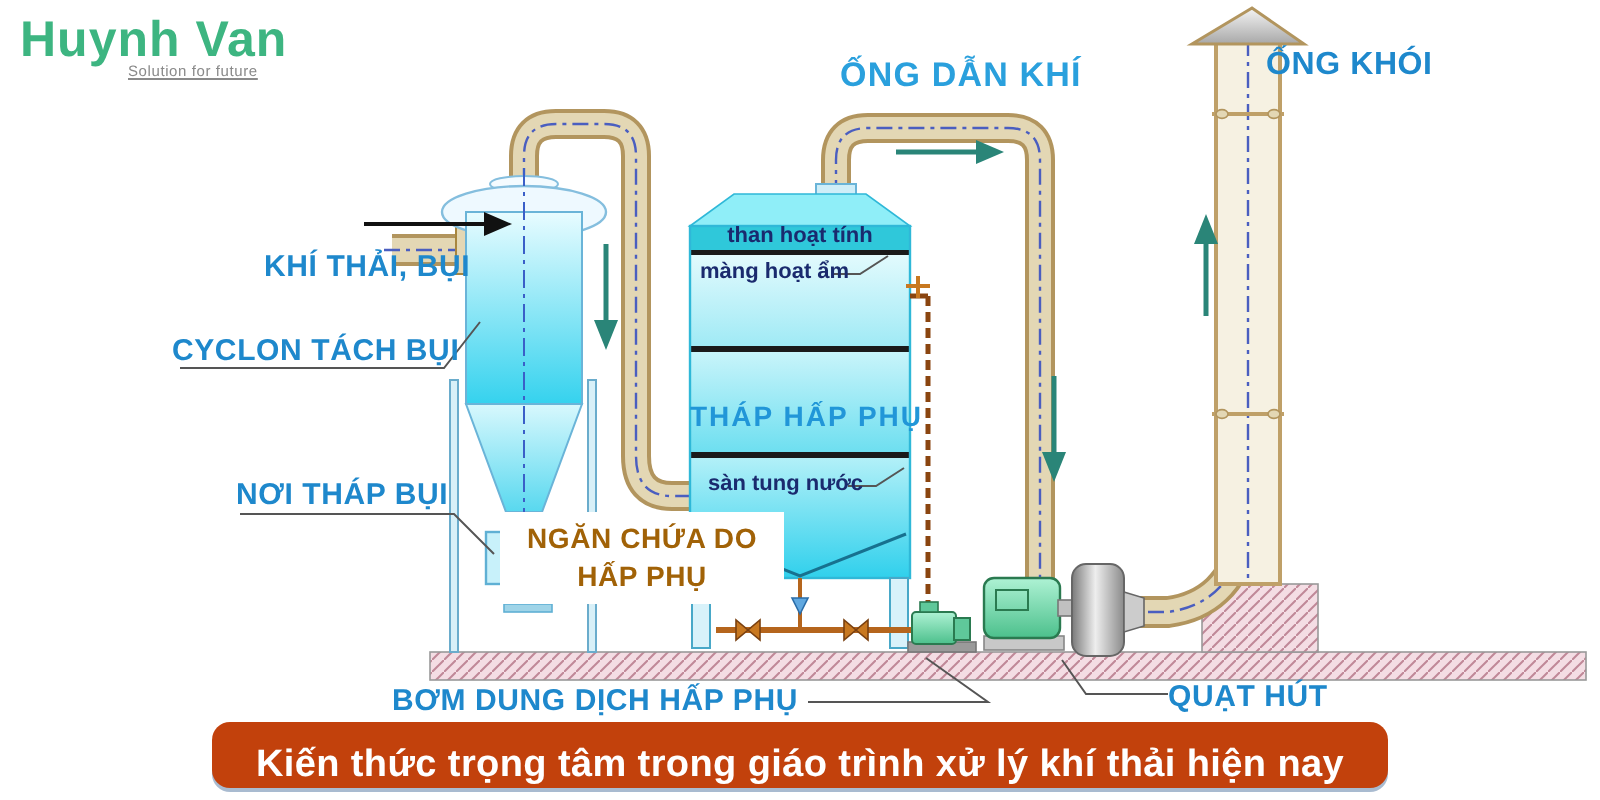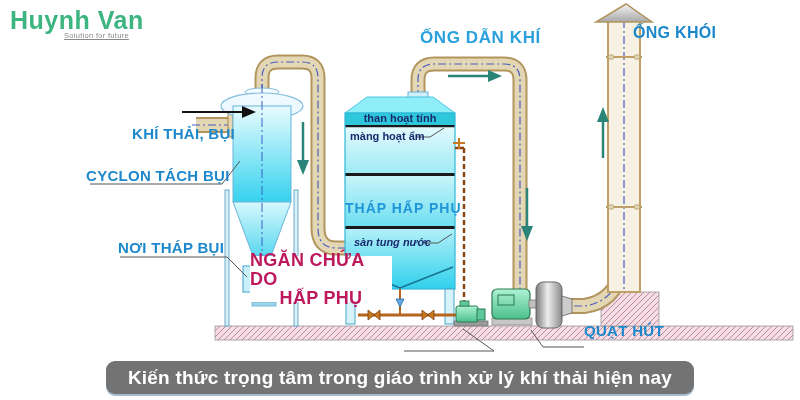--- a/index.html
+++ b/index.html
@@ -7,24 +7,24 @@
   .stage{position:relative;width:800px;height:400px;overflow:hidden;background:#fff;}
   .stage svg{position:absolute;left:0;top:0;}
   .lbl{position:absolute;white-space:nowrap;}
   .lbl-blue{color:#1e88cc;font-size:15px;font-weight:600;letter-spacing:0.3px;}
   .lbl-lightblue{color:#2aa0dd;font-size:17px;font-weight:600;letter-spacing:0.6px;}
   .lbl-navy{color:#1a2a6e;font-size:11px;font-weight:600;}
   .logo-title{position:absolute;left:10px;top:6px;font-size:25px;font-weight:bold;color:#3db581;letter-spacing:0.5px;}
   .logo-tagline{position:absolute;left:64px;top:31px;font-size:7.5px;color:#8a8a8a;letter-spacing:0.3px;text-decoration:underline;}
   .chamber-plate{position:absolute;left:250px;top:256px;width:142px;height:46px;background:#ffffff;
     display:flex;flex-direction:column;align-items:center;justify-content:center;line-height:19px;}
-  .chamber-plate span{color:#be185d;font-size:18px;font-weight:bold;letter-spacing:0.3px;}
+  .chamber-plate span{color:#a16207;font-size:14px;font-weight:bold;letter-spacing:0.3px;}
   .tower-label{color:#2196d8;font-size:14px;font-weight:600;letter-spacing:1px;}
-  .banner{position:absolute;left:106px;top:361px;width:588px;height:33px;background:#737373;border-radius:9px;
-    display:flex;align-items:center;justify-content:center;box-shadow:0 2px 0 rgba(8,60,120,.35);}
+  .banner{position:absolute;left:106px;top:361px;width:588px;height:33px;background:#c2410c;border-radius:9px;
+    display:flex;align-items:flex-end;justify-content:center;box-shadow:0 2px 0 rgba(8,60,120,.35);}
   .banner span{color:#ffffff;font-size:19px;font-weight:bold;letter-spacing:0.2px;}
 </style>
 </head>
 <body>
 
 <div class="stage">
 
   <svg width="800" height="400" viewBox="0 0 800 400">
     <defs>
       <linearGradient id="gradCyan" x1="0" y1="0" x2="0" y2="1">
@@ -218,21 +218,22 @@
     <span>NGĂN CHỨA DO</span>
     <span>HẤP PHỤ</span>
   </div>
 
   <div class="lbl lbl-lightblue" style="left:420px;top:28px;">ỐNG DẪN KHÍ</div>
   <div class="lbl lbl-navy" style="left:345px;top:112px;width:110px;text-align:center;">than hoạt tính</div>
 
   <div class="lbl lbl-blue" style="left:633px;top:24px;font-size:16px;">ỐNG KHÓI</div>
   <div class="lbl lbl-navy" style="left:350px;top:130px;">màng hoạt ẩm</div>
   <div class="lbl tower-label" style="position:absolute;left:345px;top:176px;width:110px;text-align:center;margin-top:24px;">THÁP HẤP PHỤ</div>
-  <div class="lbl lbl-navy" style="left:354px;top:236px;font-style:italic;">sàn tung nước</div>
-
-  <div class="lbl lbl-blue" style="left:584px;top:322px;">QUẠT HÚT</div>
+  <div class="lbl lbl-navy" style="left:354px;top:236px;">sàn tung nước</div>
+
+  <div class="lbl lbl-blue" style="left:196px;top:342px;">BƠM DUNG DỊCH HẤP PHỤ</div>
+  <div class="lbl lbl-blue" style="left:584px;top:340px;">QUẠT HÚT</div>
 
   <div class="banner">
     <span>Kiến thức trọng tâm trong giáo trình xử lý khí thải hiện nay</span>
   </div>
 
 </div>
 
 </body></html>

